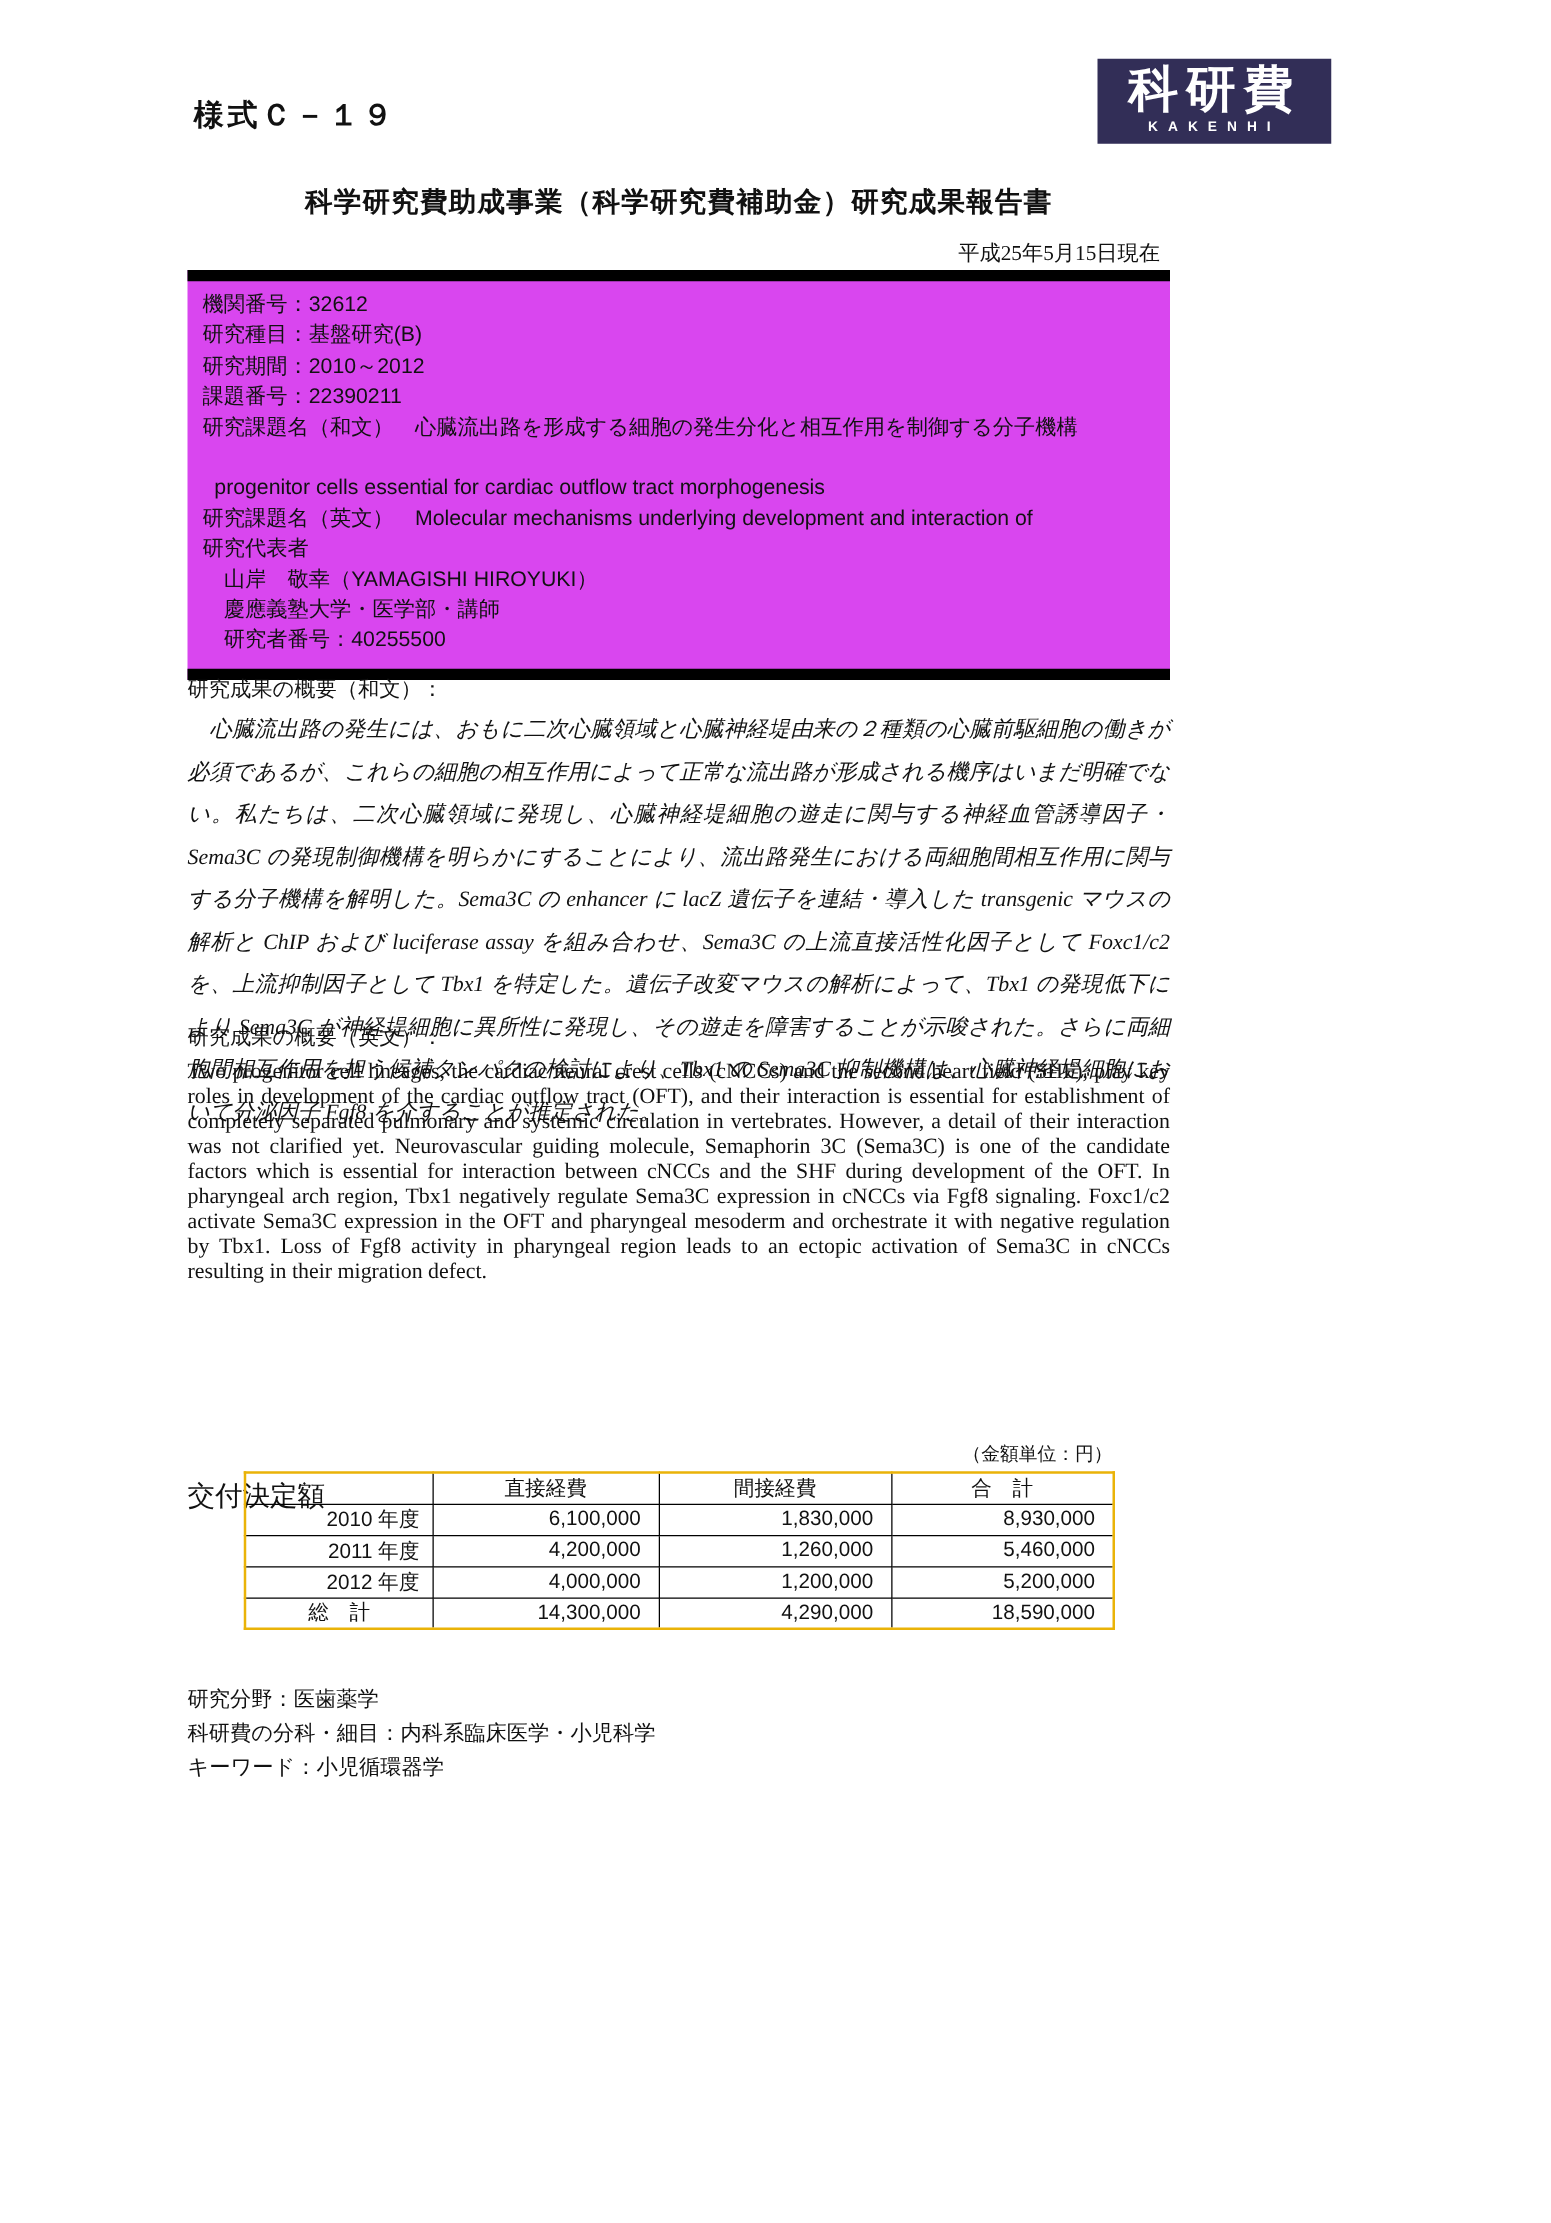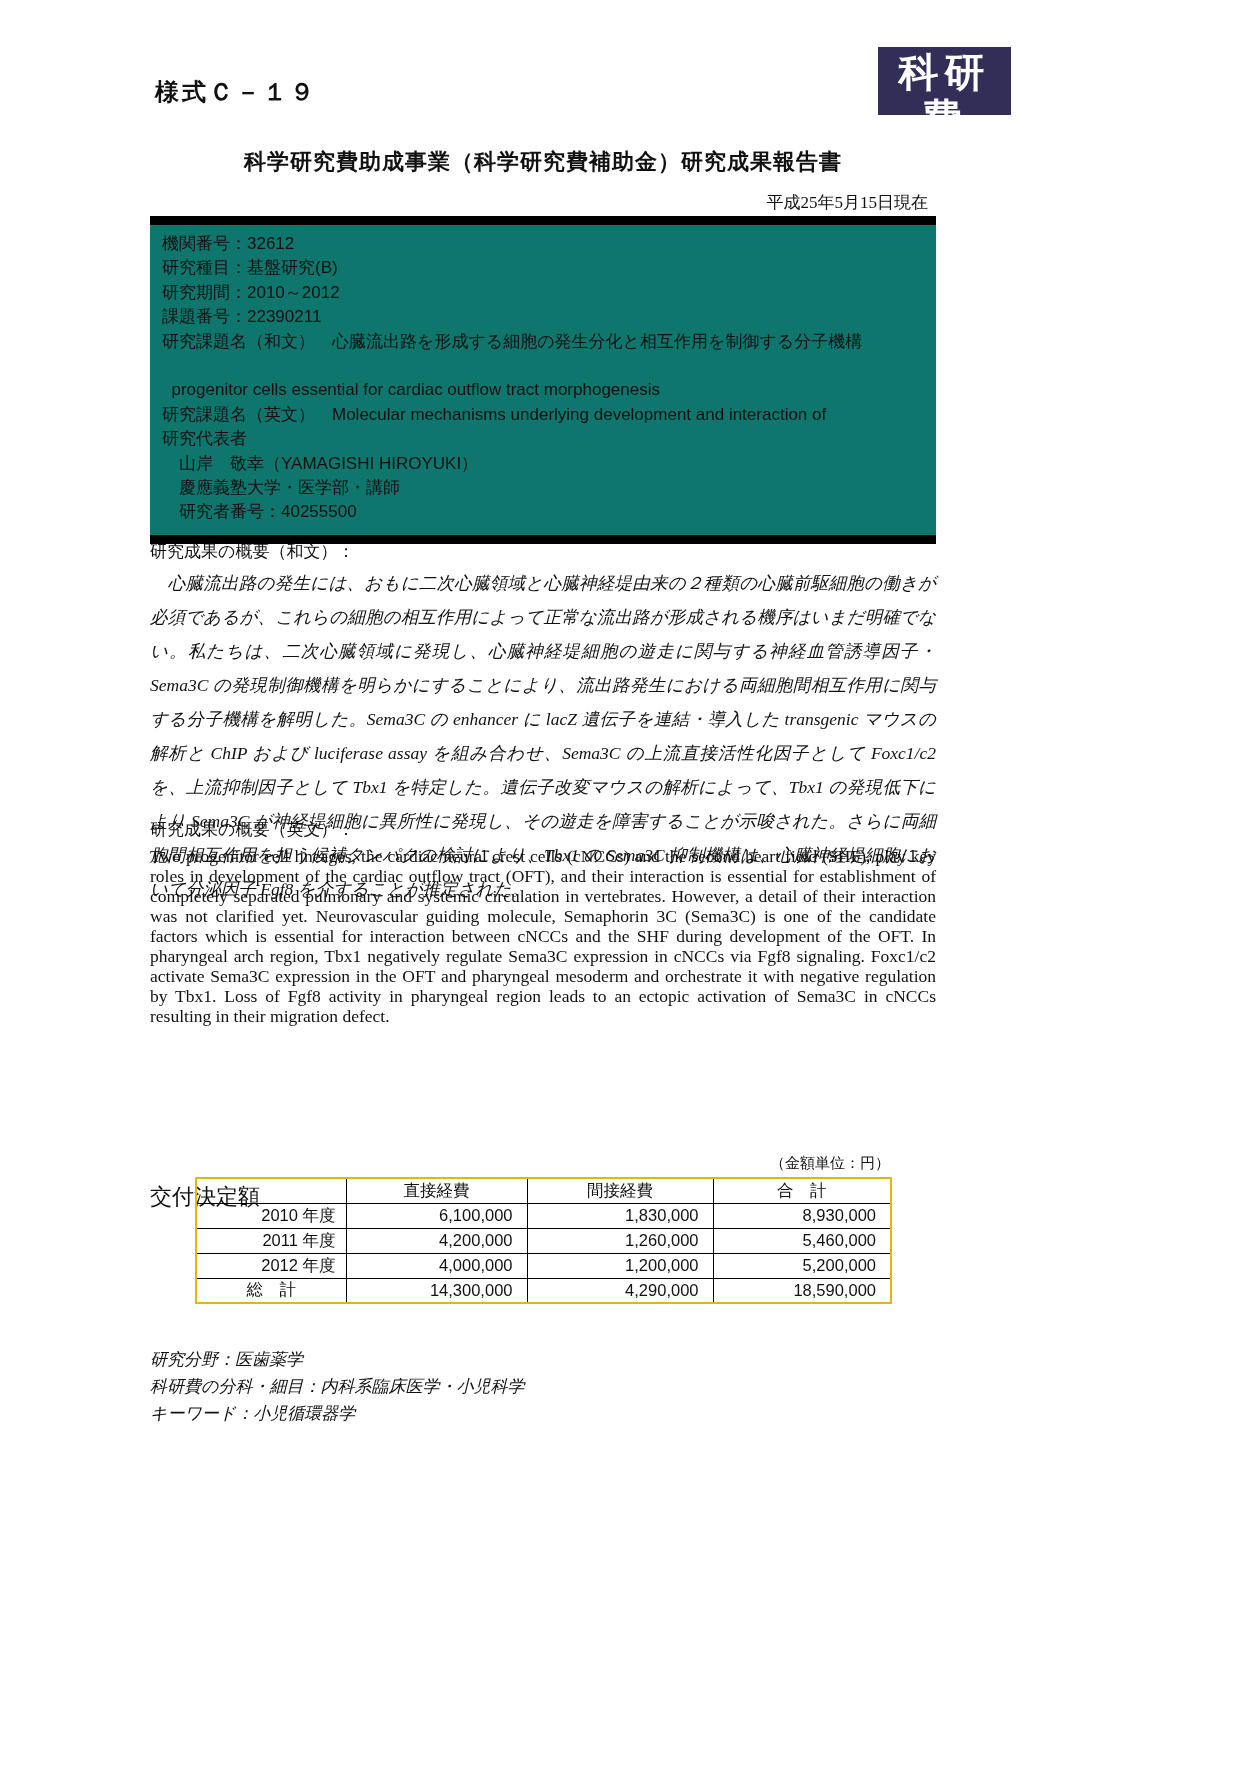--- a/index.html
+++ b/index.html
@@ -15,21 +15,21 @@
   }
 
   .form-label {
     position: absolute; left: 155px; top: 76px;
     font-family: "Liberation Sans", sans-serif;
     font-weight: bold; font-size: 24px; letter-spacing: 3px;
   }
 
   .logo {
     position: absolute; left: 878px; top: 47px;
-    width: 133px; height: 68px;
+    width: 187px; height: 68px;
     background: #322e57; color: #fff;
     text-align: center; padding-top: 2px;
   }
   .logo-kanji {
     font-family: "Liberation Sans", sans-serif;
     font-weight: bold; font-size: 40px; line-height: 46px; letter-spacing: 6px;
   }
   .logo-roman {
     font-family: "Liberation Sans", sans-serif;
     font-weight: bold; font-size: 11px; letter-spacing: 8px; line-height: 15px;
@@ -43,21 +43,21 @@
   }
 
   .date-note {
     position: absolute; left: 150px; top: 191px; width: 778px;
     text-align: right;
     font-family: "Liberation Serif", serif; font-size: 17px;
   }
 
   .info-box {
     position: absolute; left: 150px; top: 216px; width: 786px;
-    background: #0f766e;
+    background: #d946ef;
     border-top: 9px solid #000;
     border-bottom: 9px solid #000;
     padding: 7px 10px 10px 12px;
     font-family: "Liberation Sans", sans-serif; font-size: 17px;
   }
   .info-line { line-height: 24.4px; white-space: pre-wrap; }
 
   .section-ja {
     position: absolute; left: 150px; top: 540px; width: 786px;
     font-family: "Liberation Serif", serif; font-size: 17.5px;
@@ -97,21 +97,21 @@
   .grant-table tbody tr:last-child td:first-child { text-align: center; }
   .col-label { width: 150px; }
   .col-direct { width: 181px; }
   .col-indirect { width: 186px; }
   .col-total { width: 178px; }
 
   .footer-fields {
     position: absolute; left: 150px; top: 1346px;
     font-family: "Liberation Serif", serif; font-size: 17px;
   }
-  .footer-line { line-height: 27px; font-style: italic; }
+  .footer-line { line-height: 27px; }
 </style>
 </head>
 <body>
 
 <div class="page">
 
   <div class="form-label">様式Ｃ－１９</div>
 
   <div class="logo">
     <div class="logo-kanji">科研費</div>

